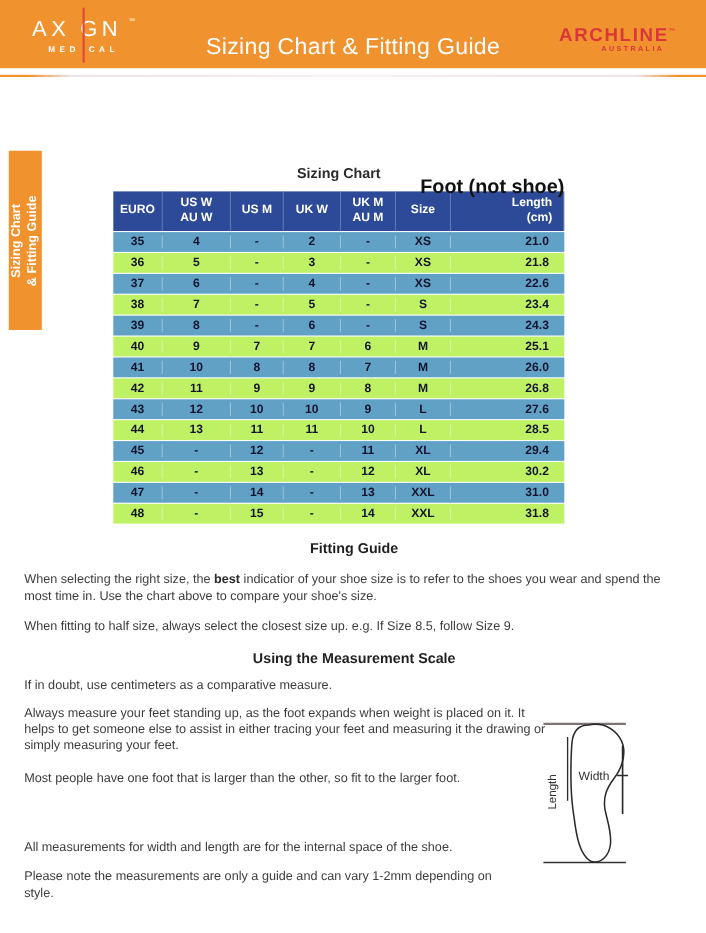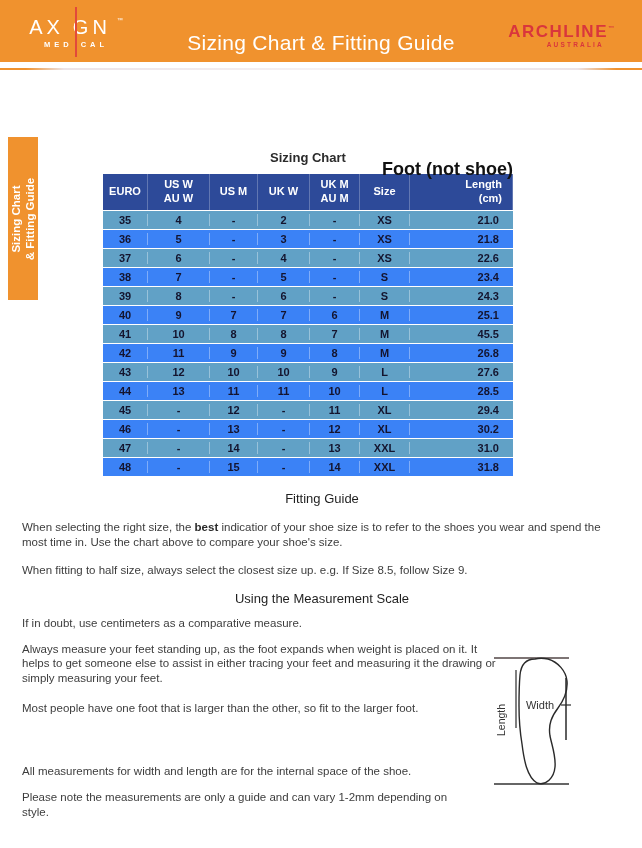--- a/index.html
+++ b/index.html
@@ -28,29 +28,29 @@
   .side-tab .rot{position:absolute;left:50%;top:50%;transform:translate(-50%,-50%) rotate(-90deg);
     width:163px;text-align:center;color:#fff;font-weight:700;font-size:11.5px;line-height:1.25;white-space:nowrap;}
   
   .table-wrap{position:absolute;left:103px;top:150px;width:410px;}
   .chart-title{text-align:center;font-weight:700;font-size:13px;color:#2b2b2b;margin-bottom:9px;}
   .foot-note{position:absolute;right:0;top:9px;font-weight:700;font-size:18px;color:#111;}
   .thead{display:flex;background:#2D4A99;color:#fff;font-weight:700;font-size:11px;height:36px;align-items:center;}
   .thc{white-space:pre-line;line-height:1.25;text-align:center;}
   .trow{display:flex;height:18px;margin-top:1px;align-items:center;font-size:11px;font-weight:700;color:#14142e;}
   .blu{background:#61A1C6;}
-  .lav{background:#3b82f6;align-items:center;}
+  .lav{background:#bef264;align-items:center;}
   .tcell{box-sizing:border-box;text-align:center;border-right:1px solid rgba(255,255,255,.35);}
   .thead .tcell{border-right:1px solid rgba(255,255,255,.25);height:100%;display:flex;align-items:center;justify-content:center;}
   .c0{width:45px;} .c1{width:62px;} .c2{width:48px;} .c3{width:52px;} .c4{width:50px;} .c5{width:50px;}
   .c6{width:103px;text-align:right;padding-right:14px;border-right:none;justify-content:flex-end !important;}
   .thead .c6{padding-right:10px;}
   
   .fitting{position:absolute;left:22px;top:491px;width:600px;color:#3d3d3d;font-size:11.5px;line-height:1.26;}
-  .fitting h3{margin:0;text-align:center;font-size:13px;color:#1f1f1f;font-weight:400;}
+  .fitting h3{margin:0;text-align:center;font-size:13px;color:#1f1f1f;font-weight:700;}
   .fitting p{margin:0;}
   .p1{margin-top:13px !important;max-width:590px;}
   .p2{margin-top:14px !important;}
   .h2m{margin-top:13px !important;}
   .p3{margin-top:9px !important;}
   .p4{margin-top:11px !important;max-width:480px;}
   .p5{margin-top:16px !important;}
   .p6{margin-top:48px !important;}
   .p7{margin-top:12px !important;max-width:445px;}
   b{color:#2b2b2b;}
@@ -158,21 +158,21 @@
         <div class="tcell c5">M</div>
         <div class="tcell c6">25.1</div>
       </div>
       <div class="trow blu">
         <div class="tcell c0">41</div>
         <div class="tcell c1">10</div>
         <div class="tcell c2">8</div>
         <div class="tcell c3">8</div>
         <div class="tcell c4">7</div>
         <div class="tcell c5">M</div>
-        <div class="tcell c6">45.5</div>
+        <div class="tcell c6">26.0</div>
       </div>
       <div class="trow lav">
         <div class="tcell c0">42</div>
         <div class="tcell c1">11</div>
         <div class="tcell c2">9</div>
         <div class="tcell c3">9</div>
         <div class="tcell c4">8</div>
         <div class="tcell c5">M</div>
         <div class="tcell c6">26.8</div>
       </div>

